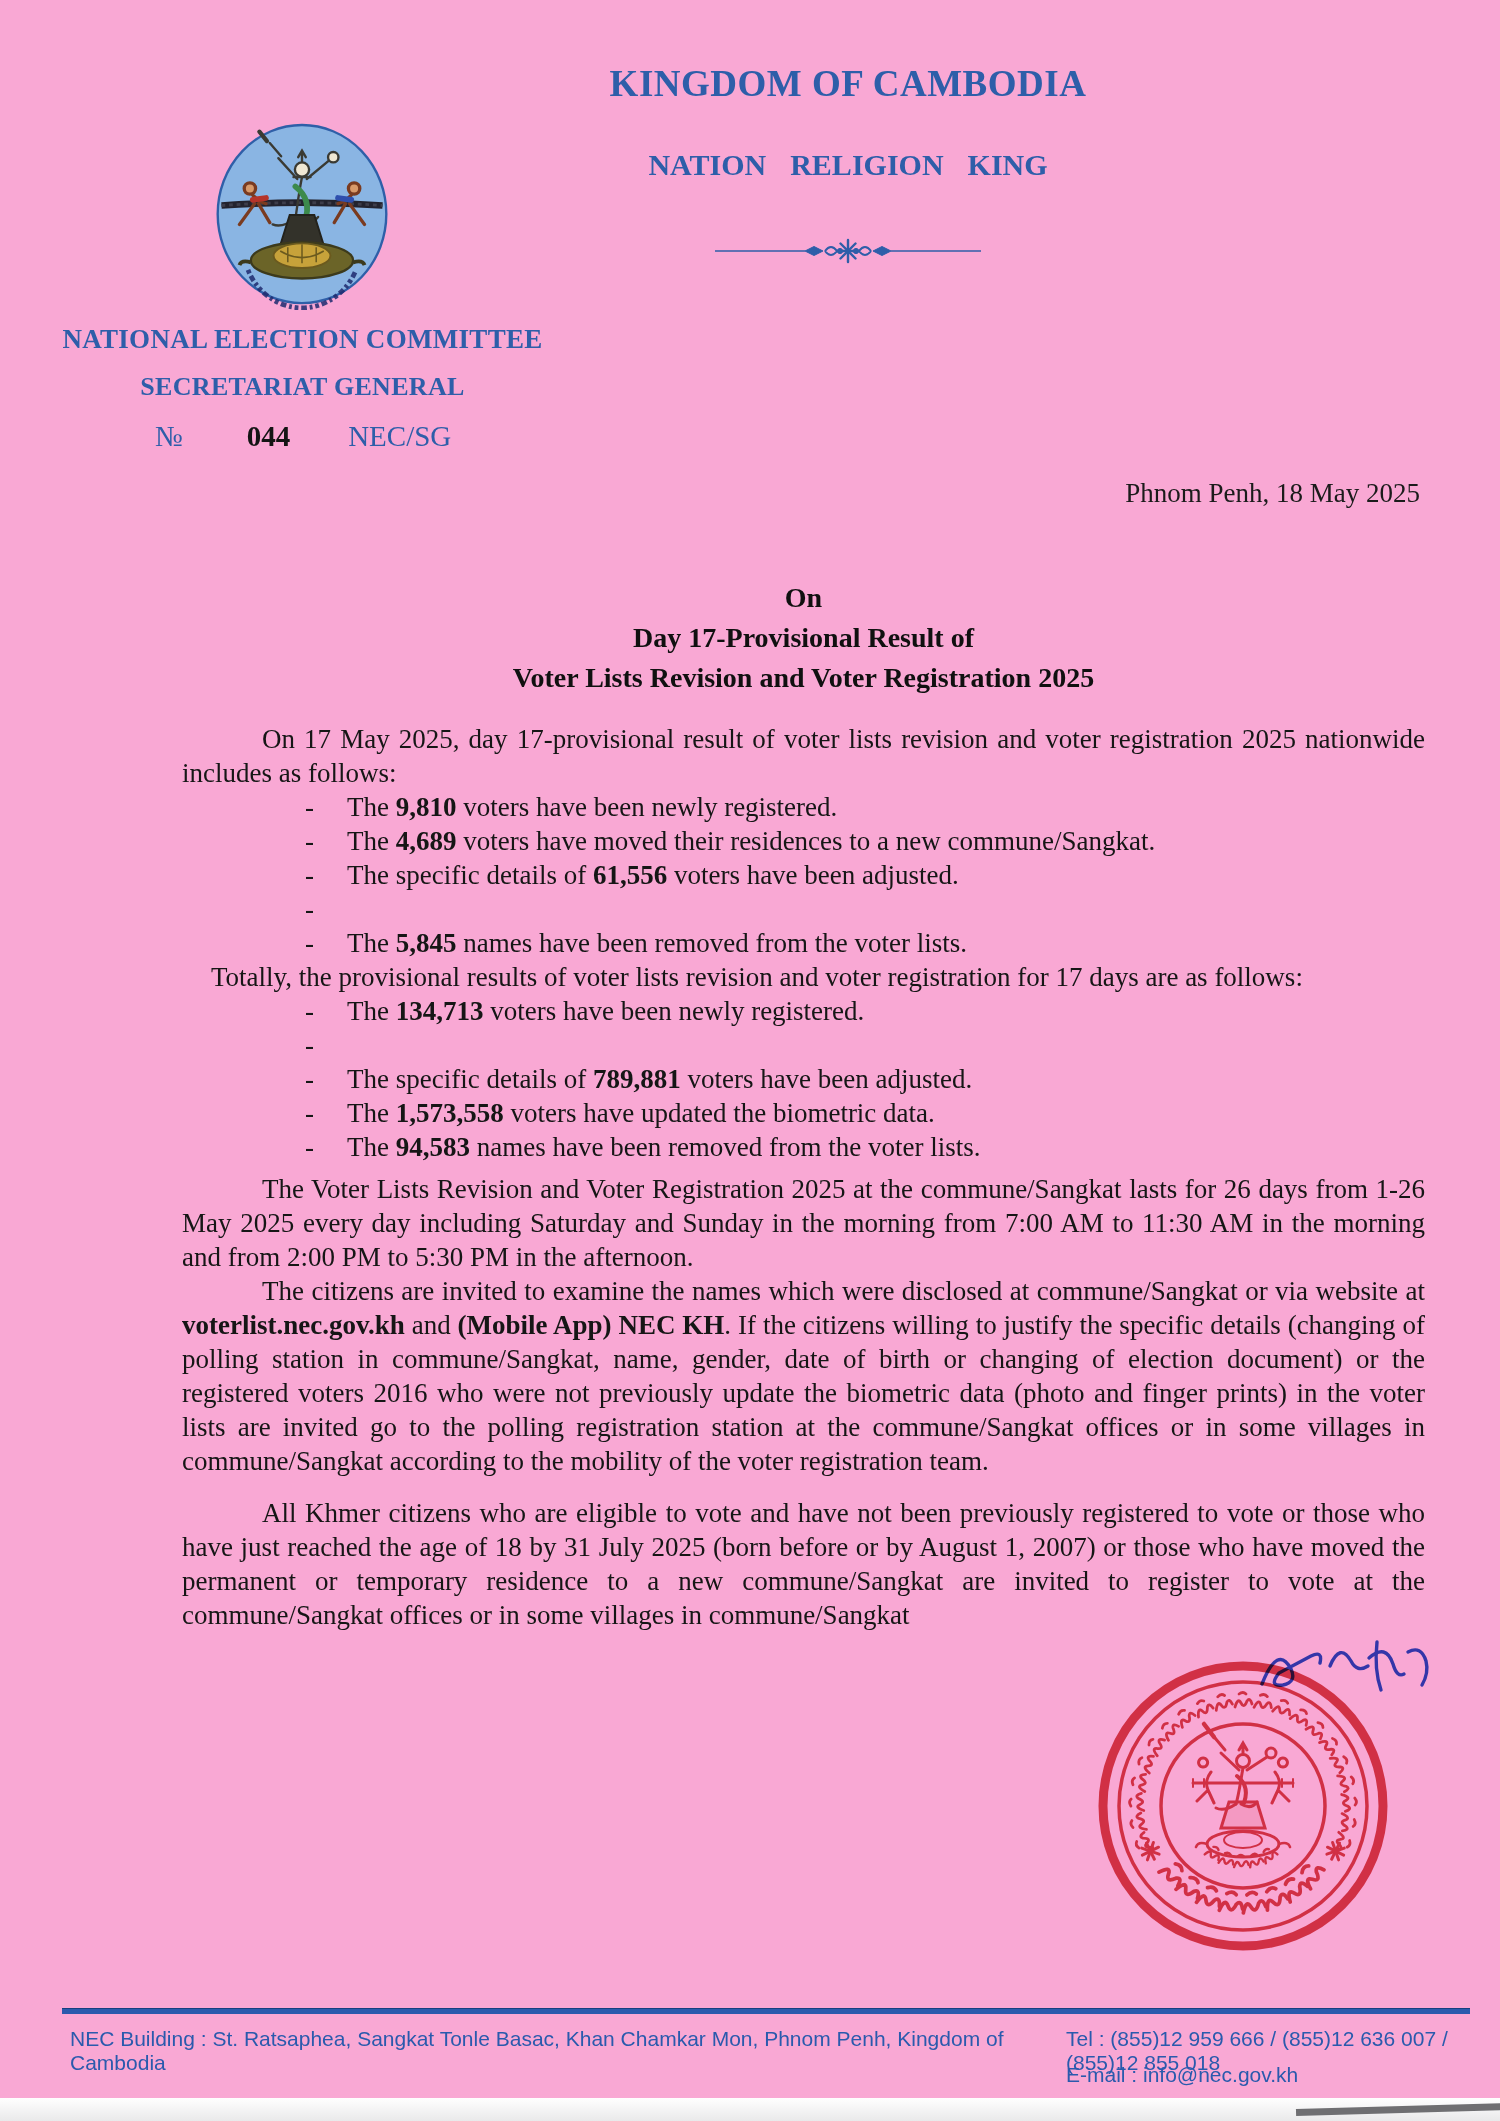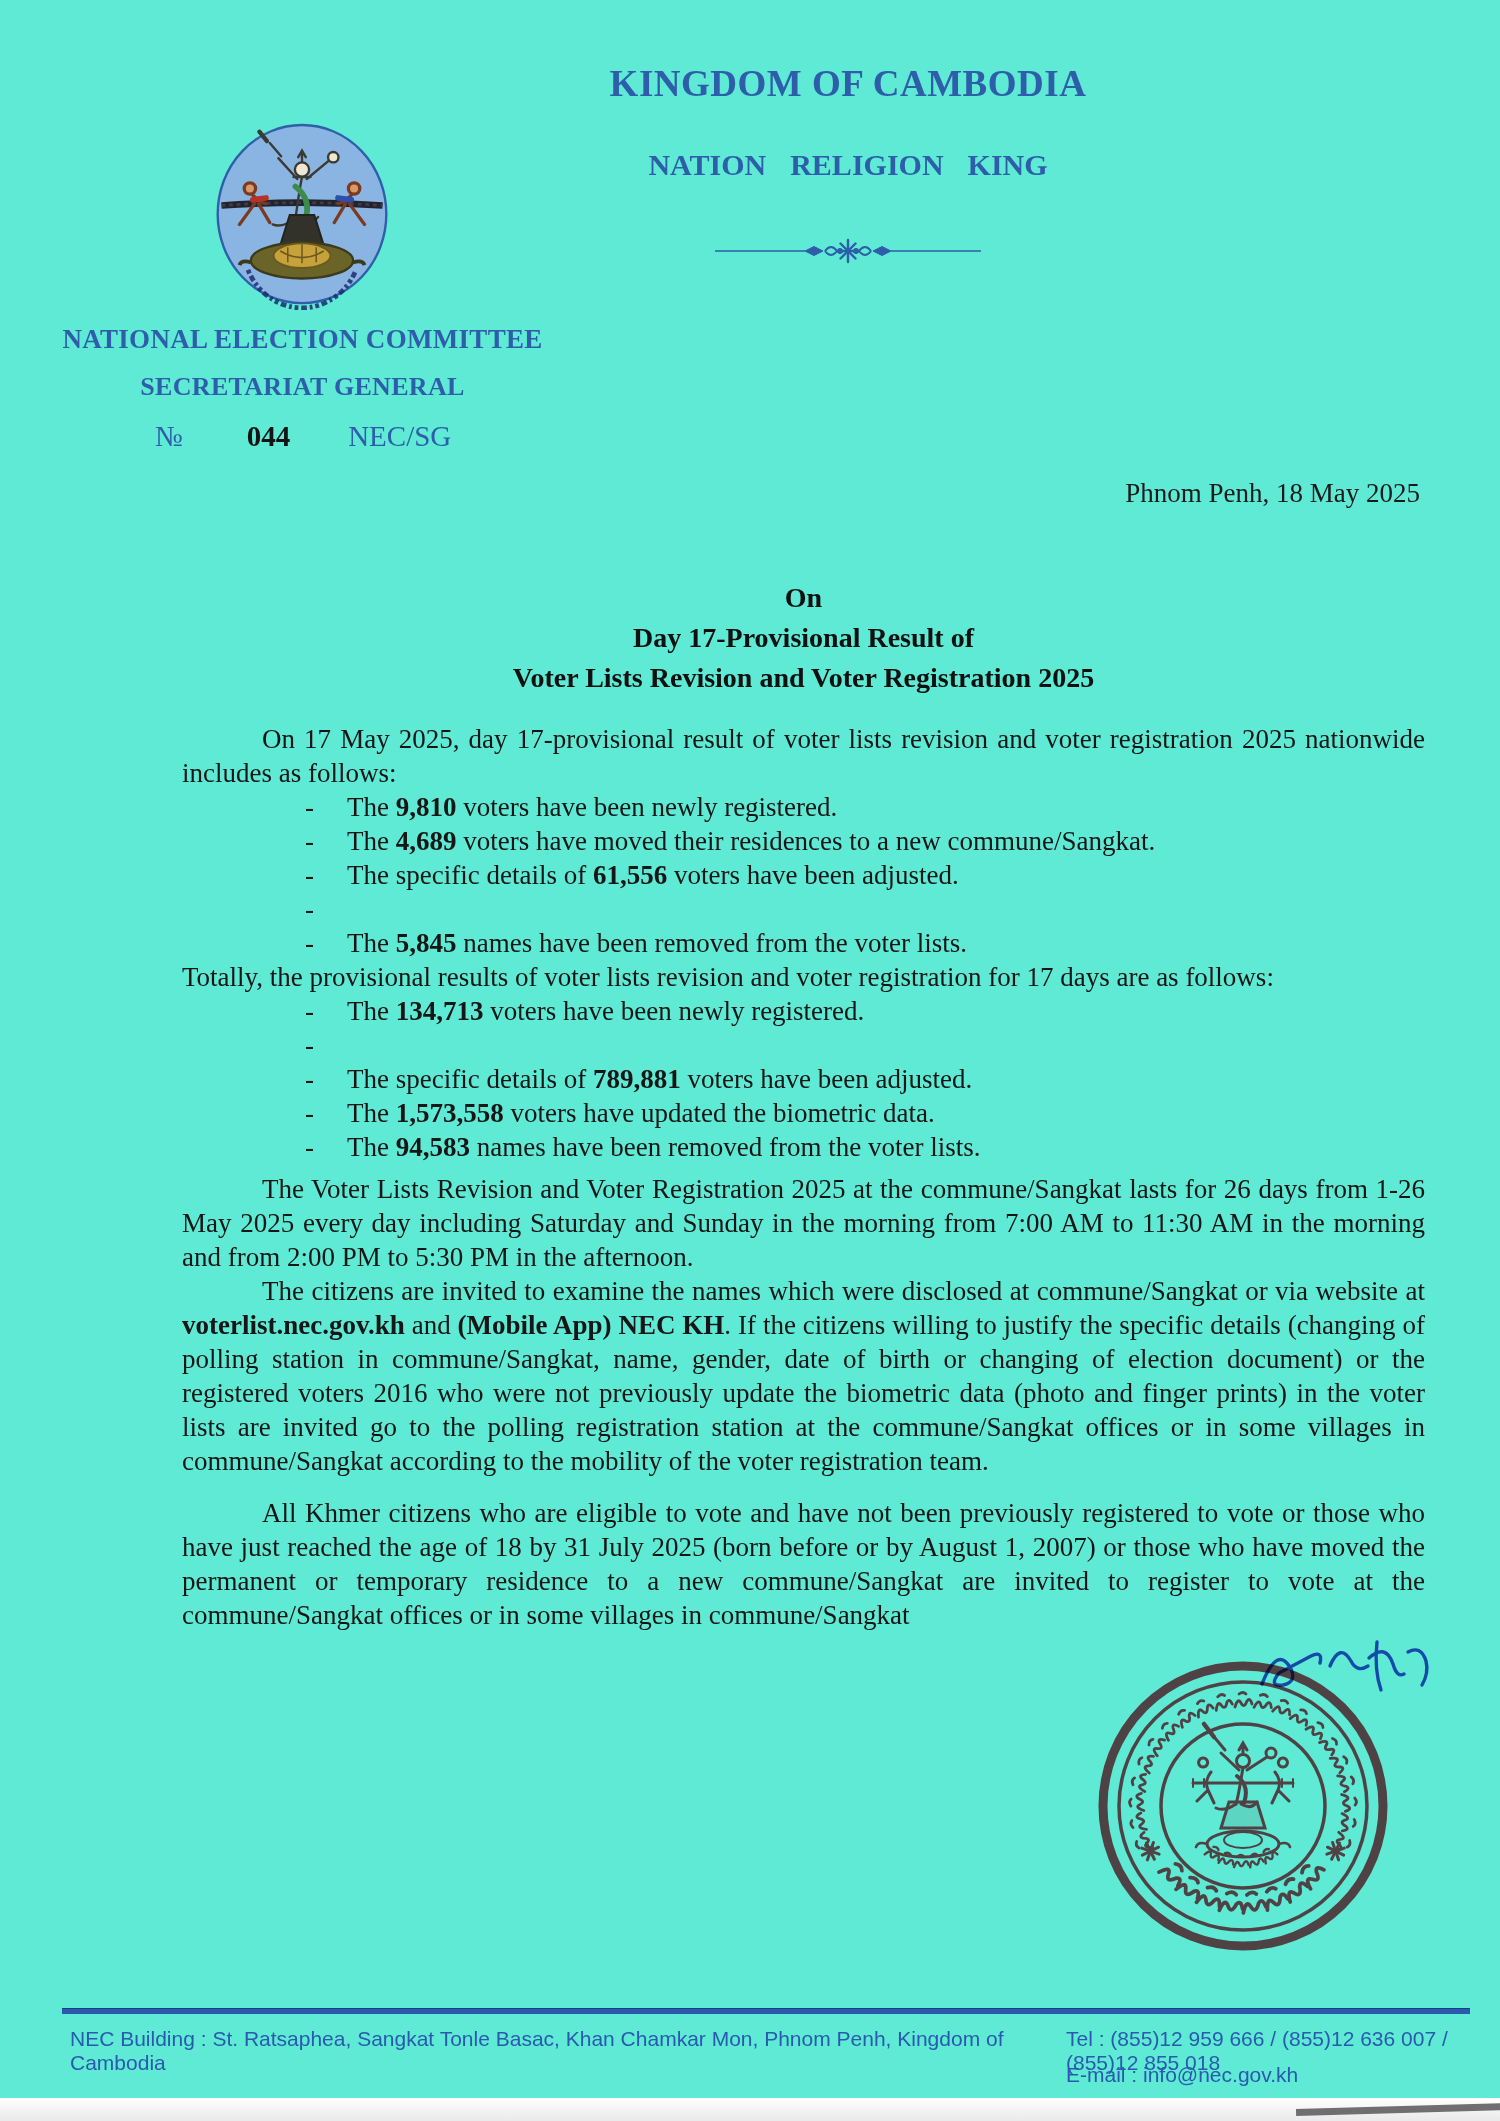--- a/index.html
+++ b/index.html
@@ -1,18 +1,18 @@
 <!DOCTYPE html>
 <html><head>
 <meta charset="utf-8">
 <style>
   html,body{margin:0;padding:0;background:#e8e8e8;}
   .page{
     position:relative;width:1500px;height:2121px;margin:0 auto;
-    background:#5eead4;overflow:hidden;
+    background:#f9a8d4;overflow:hidden;
     font-family:"Liberation Serif", serif;color:#161616;
   }
   
   .logo{position:absolute;left:212px;top:120px;width:180px;height:190px;}
   .kingdom{
     position:absolute;left:518px;top:62px;width:660px;text-align:center;
     font-size:37px;font-weight:bold;color:#2e5ea9;letter-spacing:.5px;
   }
   .motto{
     position:absolute;left:518px;top:148px;width:660px;text-align:center;
@@ -36,21 +36,21 @@
   }
   
   .content{position:absolute;left:182px;top:578px;width:1243px;}
   .doc-title{width:100%;text-align:center;font-size:28px;font-weight:bold;
     line-height:40px;color:#101010;}
   .para{font-size:27px;line-height:34px;text-align:justify;text-indent:80px;margin:0;}
   .p1{margin-top:24px;}
   .p2{margin-top:8px;}
   .p3{}
   .p4{margin-top:18px;}
-  .noindent{text-indent:0;}
+  .noindent{text-indent:0;margin-left:29px;}
   .li{display:flex;padding-left:123px;font-size:27px;line-height:34px;}
   .li .dash{width:42px;flex:0 0 42px;}
   .li .txt{flex:1;}
   b,.b{font-weight:bold;}
   
   .stamp{position:absolute;left:1093px;top:1656px;width:300px;height:300px;
     opacity:.9;mix-blend-mode:multiply;}
   .signature{position:absolute;left:1256px;top:1632px;width:180px;height:84px;
     mix-blend-mode:multiply;}
   

